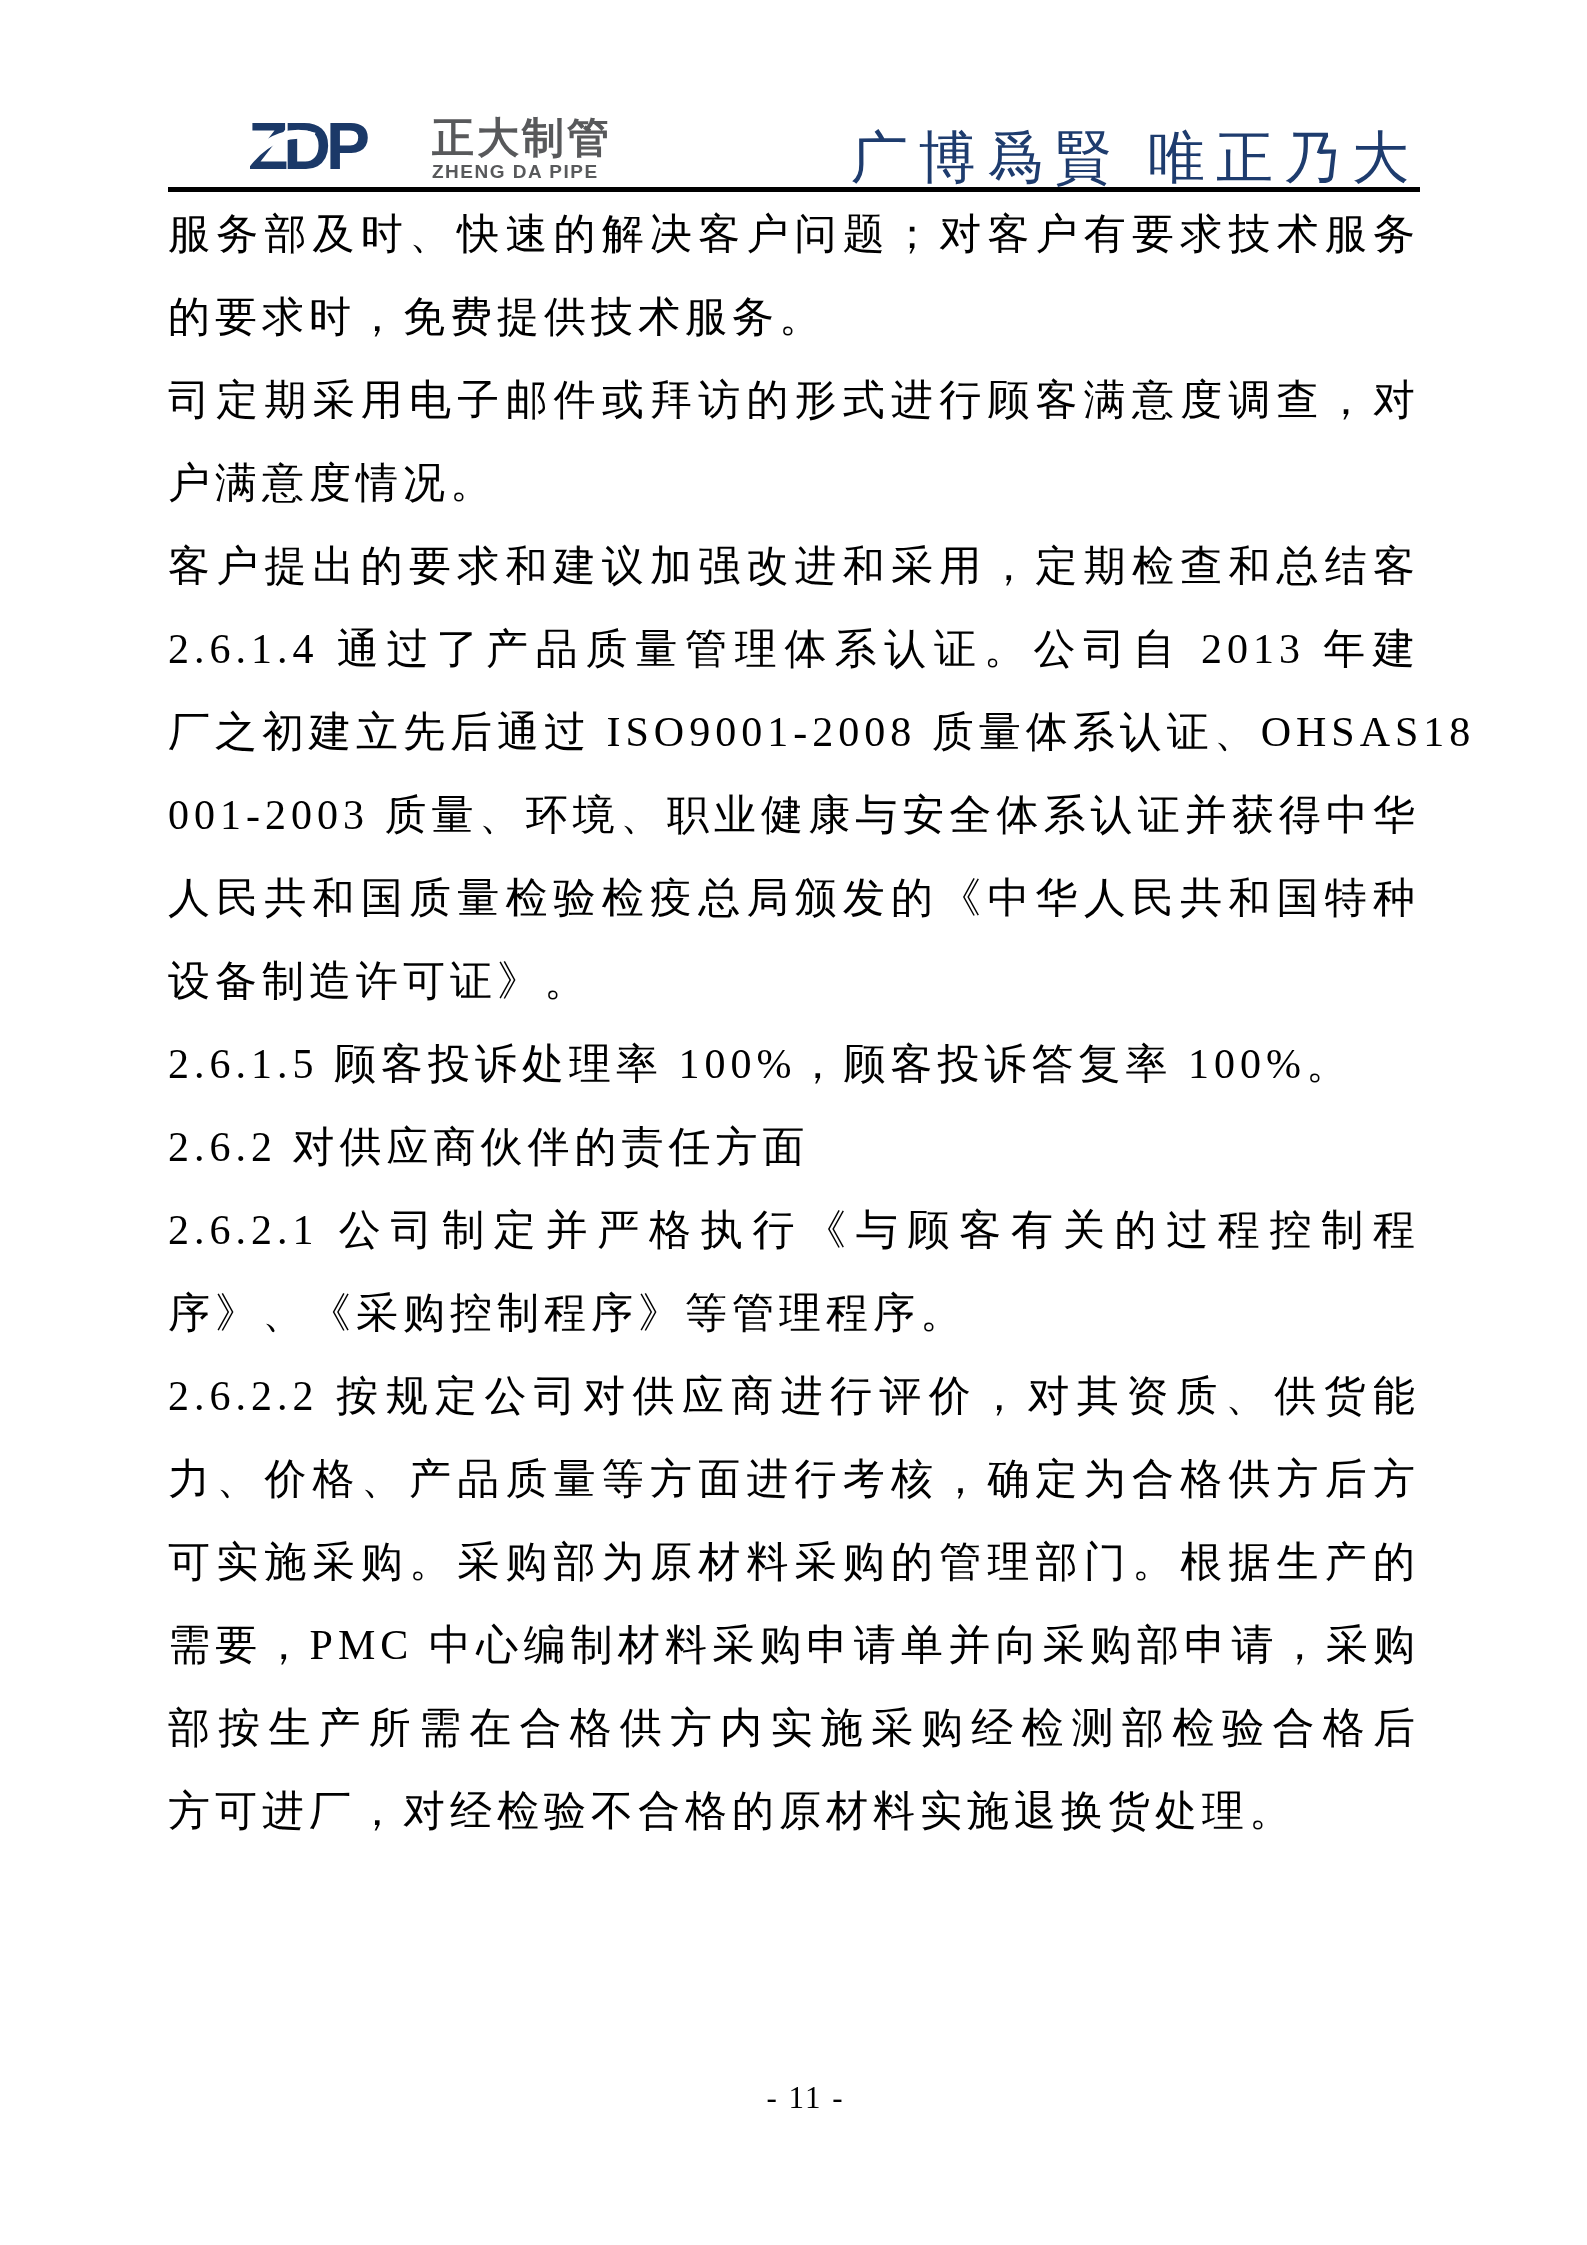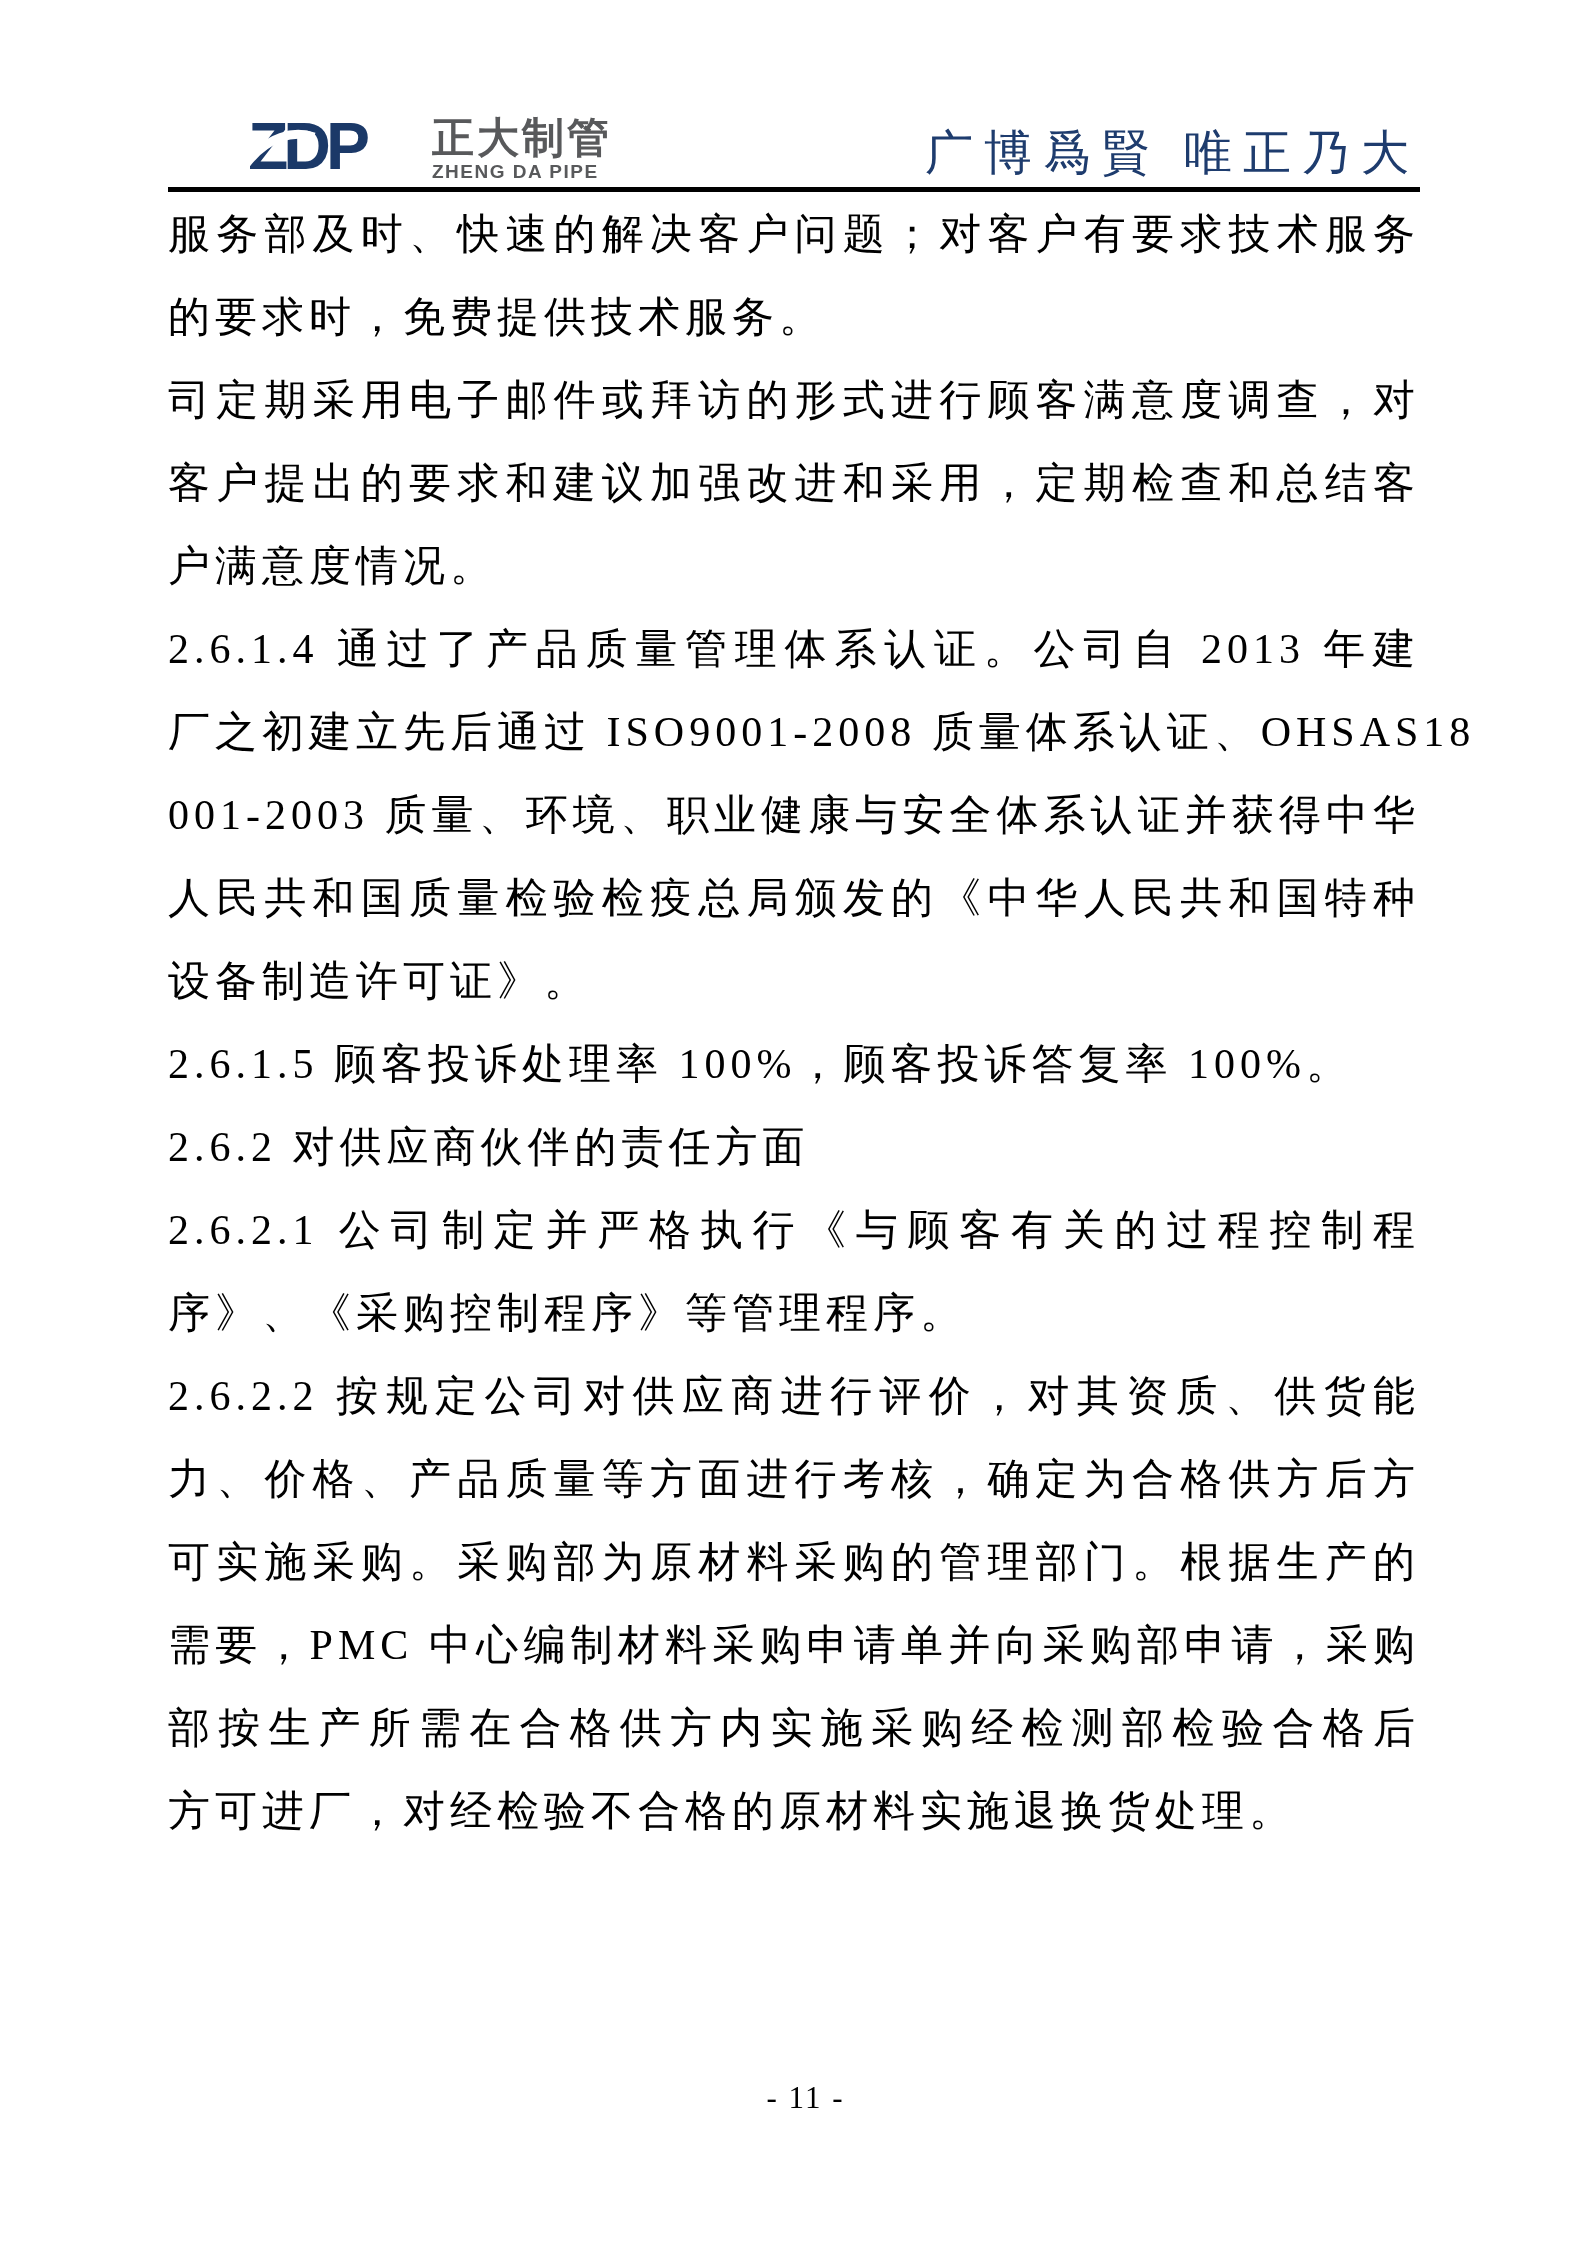--- a/index.html
+++ b/index.html
@@ -54,21 +54,21 @@
     font-size:19px;
     line-height:1.0;
     letter-spacing:1.5px;
     margin-top:3px;
     white-space:nowrap;
   }
   .slogan{
     position:absolute;
     top:127px;
     right:167px;
-    font-size:48px;
+    font-size:57px;
     line-height:1.1;
     color:var(--slogan-navy);
     letter-spacing:11px;
     white-space:nowrap;
     font-family:"Liberation Serif","DejaVu Serif",serif;
   }
   .header-rule{
     position:absolute;
     left:168px;
     top:187px;
@@ -130,22 +130,22 @@
       </div>
     </div>
     <div class="slogan">广博爲賢 唯正乃大</div>
     <div class="header-rule"></div>
   </header>
 
   <main class="doc-body" id="doc-body">
       <div class="line">服务部及时、快速的解决客户问题；对客户有要求技术服务</div>
       <div class="line line-last">的要求时，免费提供技术服务。</div>
       <div class="line">司定期采用电子邮件或拜访的形式进行顾客满意度调查，对</div>
+      <div class="line line-last">户满意度情况。</div>
       <div class="line">客户提出的要求和建议加强改进和采用，定期检查和总结客</div>
-      <div class="line line-last">户满意度情况。</div>
       <div class="line">2.6.1.4 通过了产品质量管理体系认证。公司自 2013 年建</div>
       <div class="line">厂之初建立先后通过 ISO9001-2008 质量体系认证、OHSAS18</div>
       <div class="line">001-2003 质量、环境、职业健康与安全体系认证并获得中华</div>
       <div class="line">人民共和国质量检验检疫总局颁发的《中华人民共和国特种</div>
       <div class="line line-last">设备制造许可证》。</div>
       <div class="line line-last">2.6.1.5 顾客投诉处理率 100%，顾客投诉答复率 100%。</div>
       <div class="line line-last">2.6.2 对供应商伙伴的责任方面</div>
       <div class="line">2.6.2.1 公司制定并严格执行《与顾客有关的过程控制程</div>
       <div class="line line-last">序》、《采购控制程序》等管理程序。</div>
       <div class="line">2.6.2.2 按规定公司对供应商进行评价，对其资质、供货能</div>

